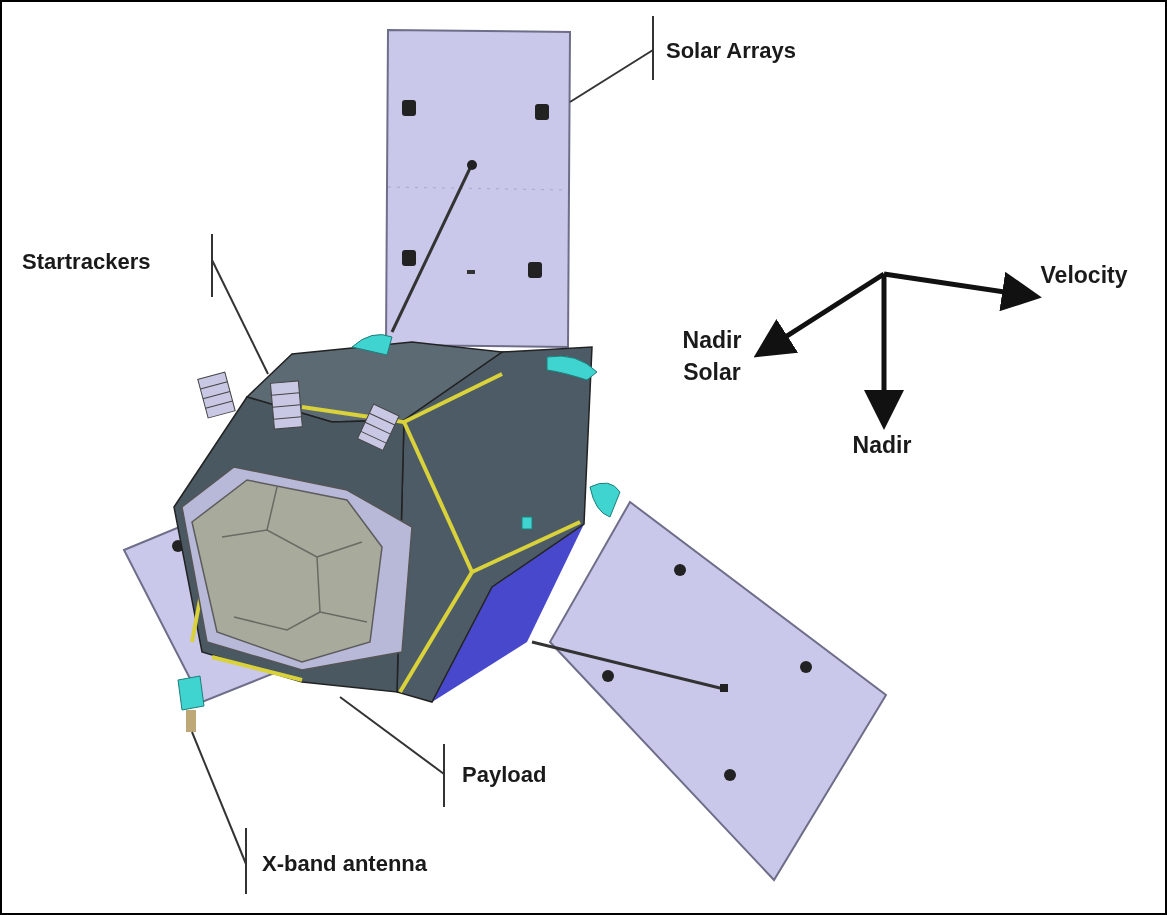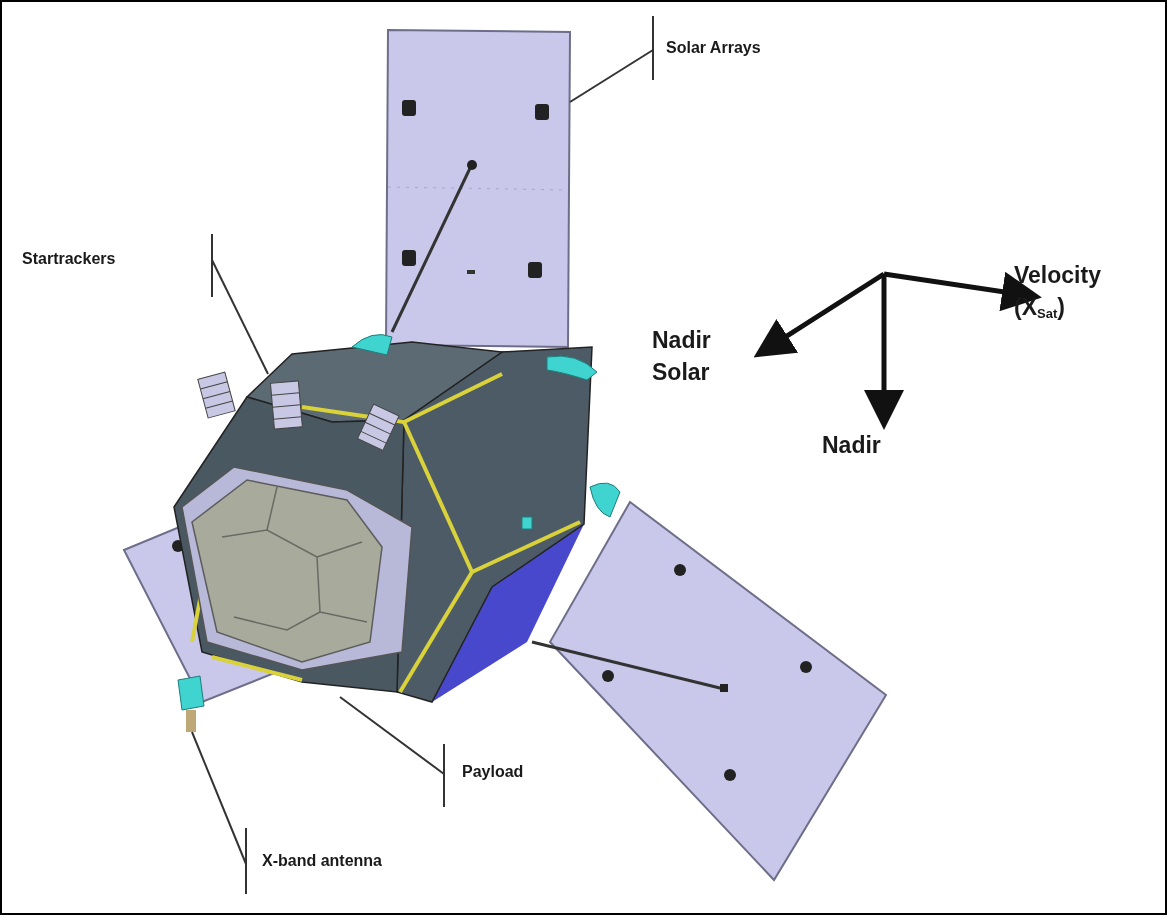--- a/index.html
+++ b/index.html
@@ -10,31 +10,31 @@
       border: 2px solid #000;
       background: #fff;
       overflow: hidden;
     }
     svg.art { position: absolute; left: 0; top: 0; }
     .label {
       position: absolute;
       font-family: "Liberation Sans", "DejaVu Sans", sans-serif;
       font-weight: bold;
       color: #1a1a1a;
-      font-size: 16px;
+      font-size: 22px;
       line-height: 1;
       white-space: nowrap;
     }
     .axis-label {
       position: absolute;
       font-family: "Liberation Sans", "DejaVu Sans", sans-serif;
       font-weight: bold;
       color: #1a1a1a;
       font-size: 23px;
-      text-align: left;
+      text-align: center;
       line-height: 32px;
       white-space: nowrap;
     }
     .axis-label .sub { font-size: 13px; vertical-align: -3px; }
   </style>
 </head>
 <body>
 
 <div class="frame">
 
@@ -149,21 +149,20 @@
     </g>
   </svg>
 
   <div class="label" style="left:664px; top:38px;">Solar Arrays</div>
   <div class="label" style="left:20px; top:249px;">Startrackers</div>
   <div class="label" style="left:460px; top:762px;">Payload</div>
   <div class="label" style="left:260px; top:851px;text-align:center;">X-band antenna</div>
 
   <div class="axis-label" style="left:1012px; top:257px; width:140px;">
     <div>Velocity</div>
-    <div><span>(X</span><span class="sub">Sat</span><span>)</span></div>
   </div>
 
   <div class="axis-label" style="left:650px; top:322px; width:120px;">
     <div>Nadir</div>
     <div>Solar</div>
   </div>
 
   <div class="axis-label" style="left:820px; top:427px; width:120px;">
     <div>Nadir</div>
   </div>

